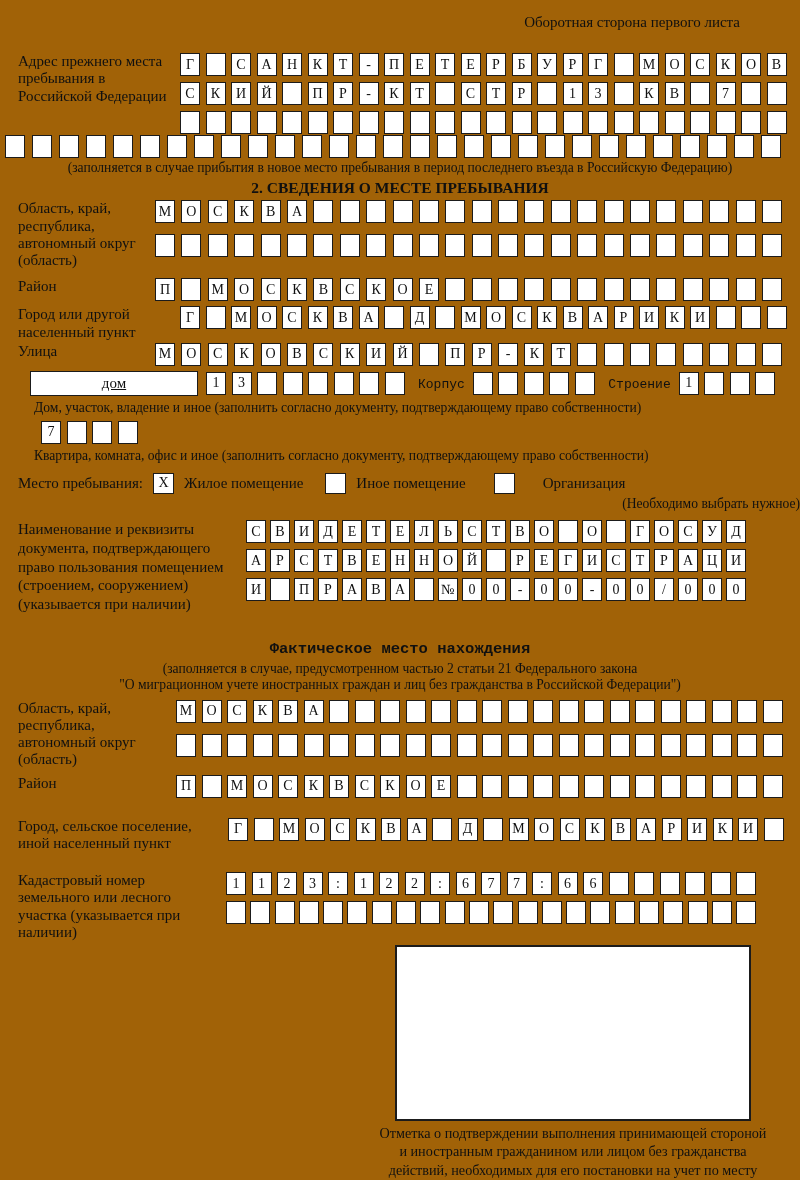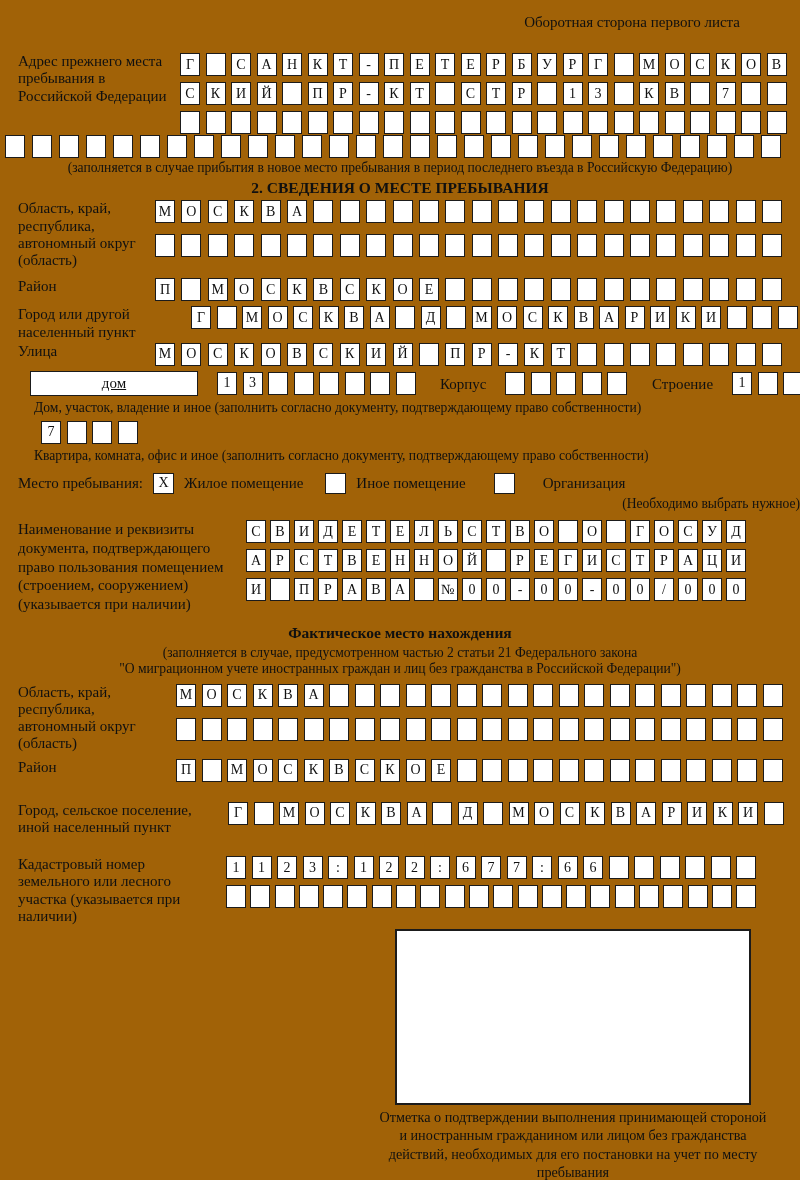--- a/index.html
+++ b/index.html
@@ -33,34 +33,34 @@
   .spk2 .cbox{margin-right:4.3px;}
   .ovr{margin-left:-13px;margin-top:1px;}
   .ovr .cbox{margin-right:7px;}
   .note{font-size:13.6px;line-height:1.2;text-align:right;}
   .center{width:764px;text-align:center;box-sizing:border-box;}
   .title{width:764px;text-align:center;font-weight:bold;font-size:15.5px;margin:3px 0 3px 0;}
   .wfield{
     box-sizing:border-box;border:1.7px solid #1b1b1b;height:25px;
     display:flex;align-items:center;justify-content:center;font-size:15px;flex:none;background:#fff;
   }
-  .inline-lbl{font-size:15px;margin:2px 8px 0 8px;flex:none;}
+  .inline-lbl{font-size:13px;margin:2px 8px 0 8px;flex:none;font-family:Liberation Mono, monospace;}
   .caption{font-size:13.6px;margin:4px 0 0 16px;}
   .chkrow{display:flex;align-items:center;margin-top:9px;font-size:15px;}
   .chk{
     box-sizing:border-box;width:21px;height:21px;border:1.7px solid #1b1b1b;flex:none;
     display:flex;align-items:center;justify-content:center;font-size:14px;margin:0 10px;background:#fff;
   }
   .stamp{
     box-sizing:border-box;border:2px solid #1b1b1b;width:356px;height:176px;
     margin:4px 0 0 377px;background:#fff;
   }
   .stamp-cap{width:396px;margin:3px 0 0 357px;text-align:center;font-size:14.2px;line-height:1.3;}
-  .mt2{margin-top:2px;}.mt3{margin-top:3px;}.mt4{margin-top:20px;}.mt5{margin-top:5px;gap:11px;}
-  .mt6{margin-top:6px;}.mt8{margin-top:8px;}.mt9{margin-top:9px;}.mt10{margin-top:10px;}.mt22{margin-top:22px;}
+  .mt2{margin-top:2px;}.mt3{margin-top:3px;}.mt4{margin-top:20px;}.mt5{margin-top:5px;}
+  .mt6{margin-top:6px;}.mt8{margin-top:8px;}.mt9{margin-top:9px;}.mt10{margin-top:26px;font-family:Liberation Mono, monospace;}.mt22{margin-top:22px;}
 </style>
 </head>
 <body>
 
 <div class="page">
 
   <div class="hdr">Оборотная сторона первого листа</div>
 
   <div class="frow mt22">
     <div class="lbl lbl-s1">Адрес прежнего места пребывания в Российской Федерации</div>

